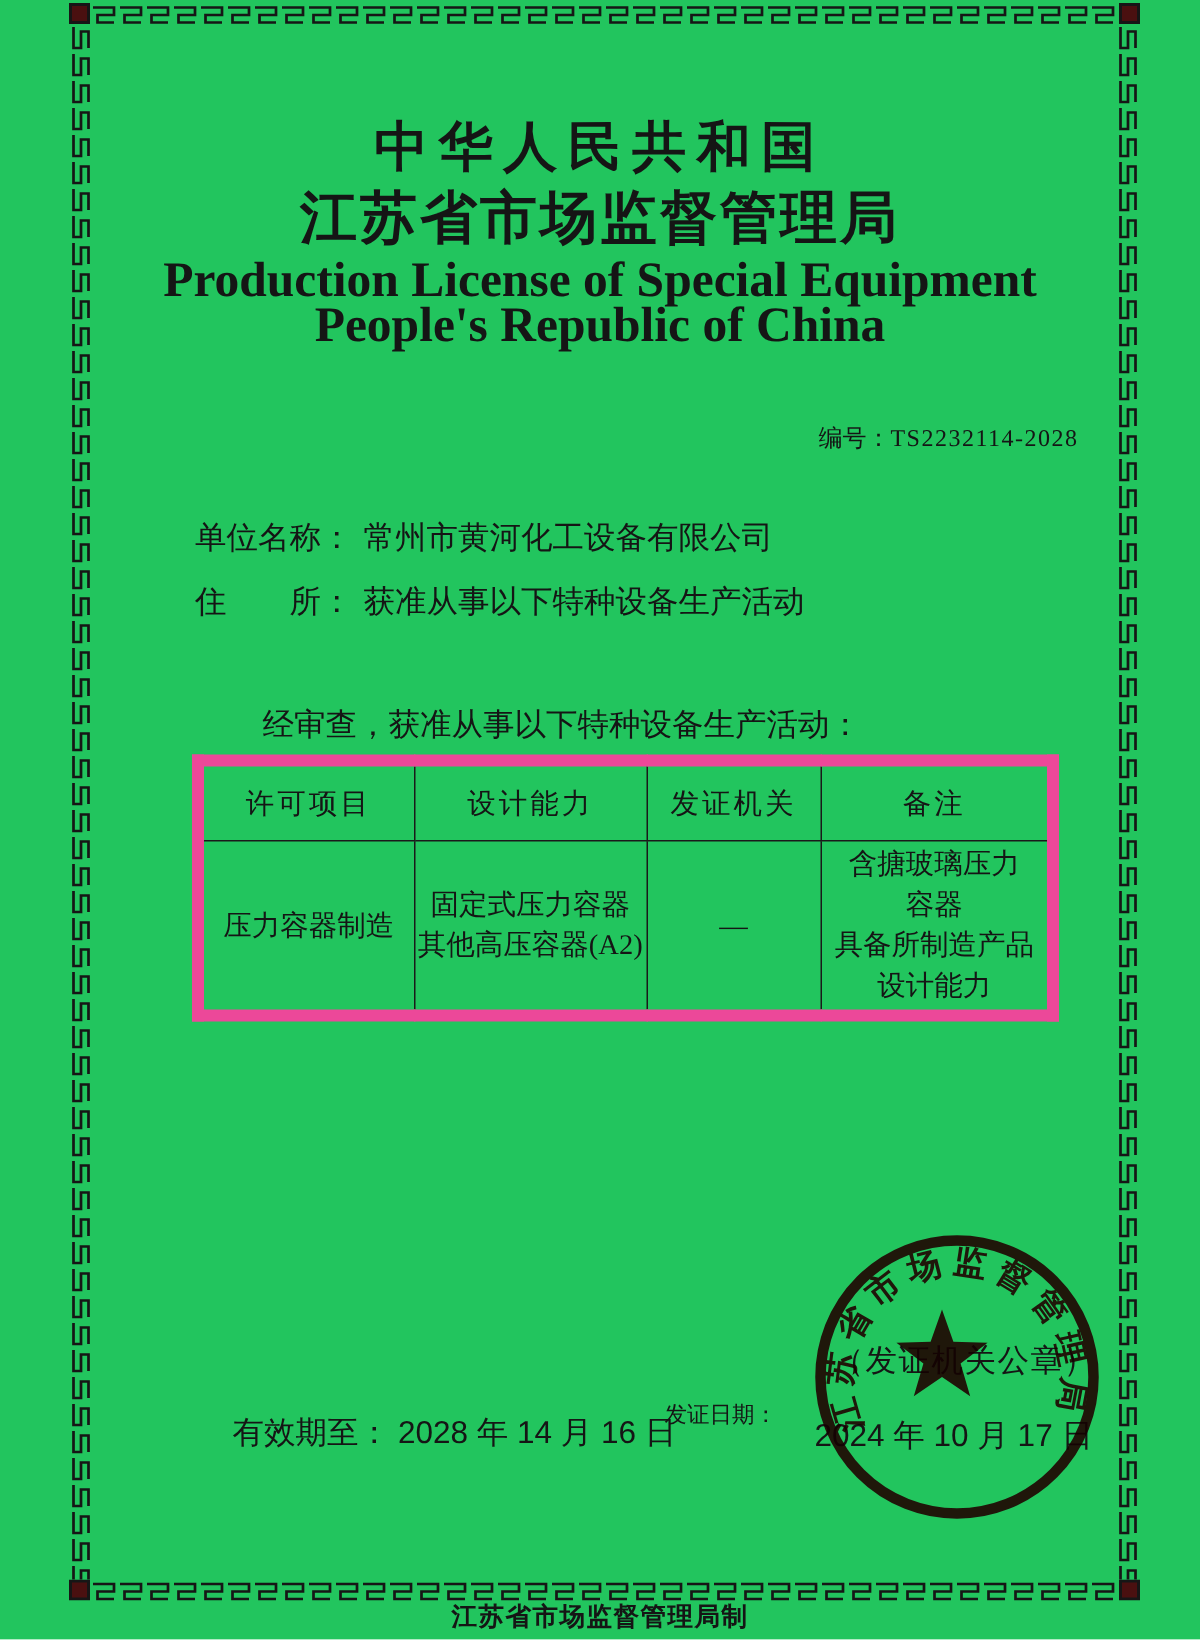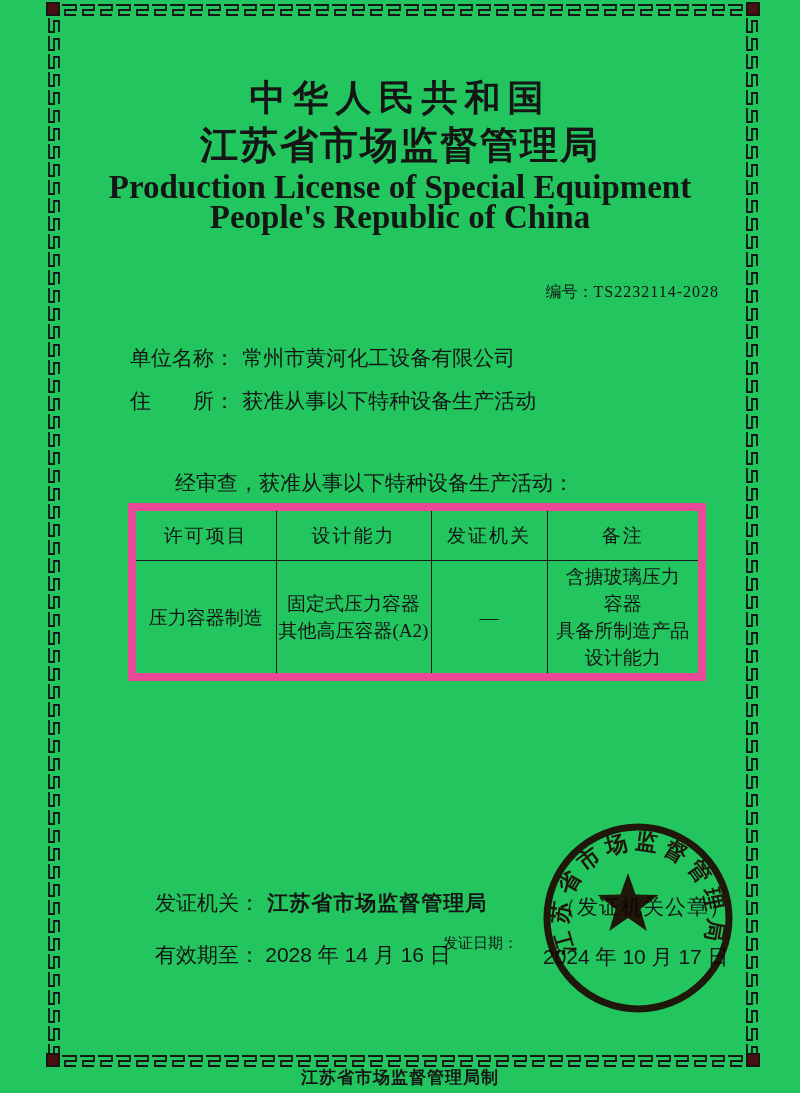--- a/index.html
+++ b/index.html
@@ -121,24 +121,20 @@
 其他高压容器(A2)</td>
       <td>—</td>
       <td>含搪玻璃压力
 容器
 具备所制造产品
 设计能力</td>
     </tr>
   </tbody>
     </table>
 
-  <div class="abs authority">
-    <span>发证机关：</span>
-    <span class="f-value">江苏省市场监督管理局</span>
-  </div>
   <div class="abs seal-note">（发证机关公章）</div>
 
   <div class="abs valid-line">
     <span>有效期至：</span>
     <span class="date-text">2028 年 14 月 16 日</span>
   </div>
   <div class="abs issue-label">发证日期：</div>
   <div class="abs issue-date date-text">2024 年 10 月 17 日</div>
 
   <svg class="abs seal" width="210" height="210" viewBox="0 0 210 210">

